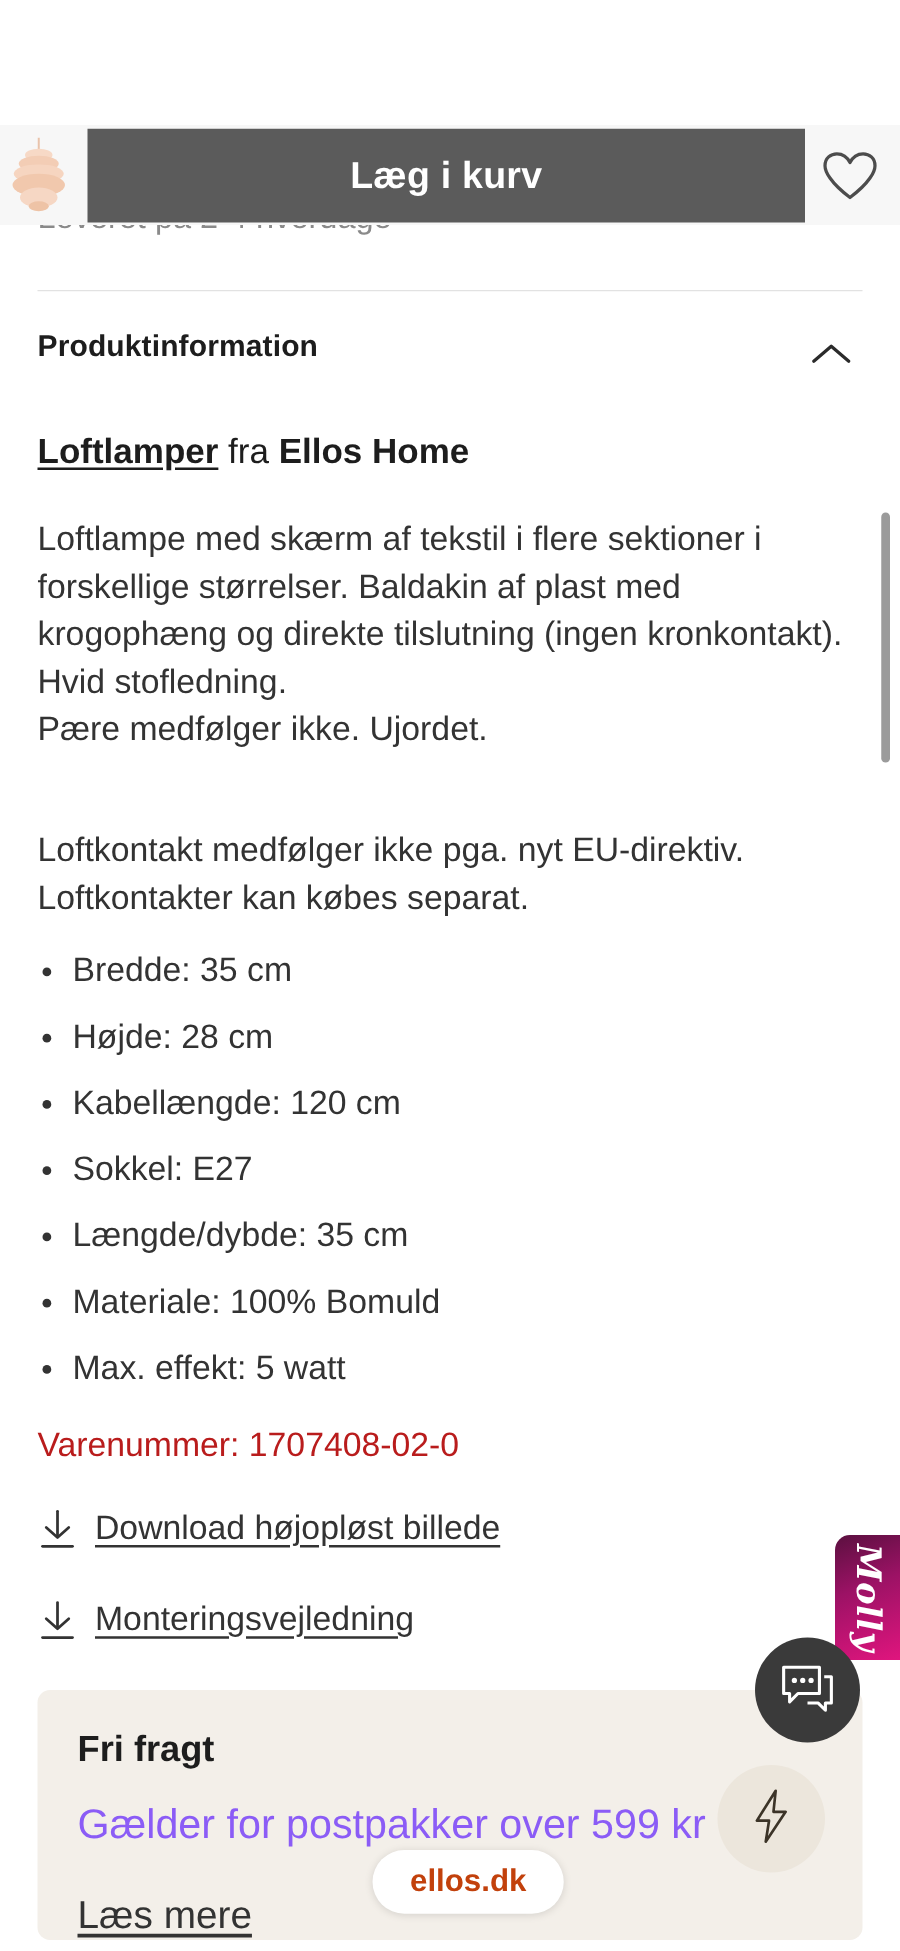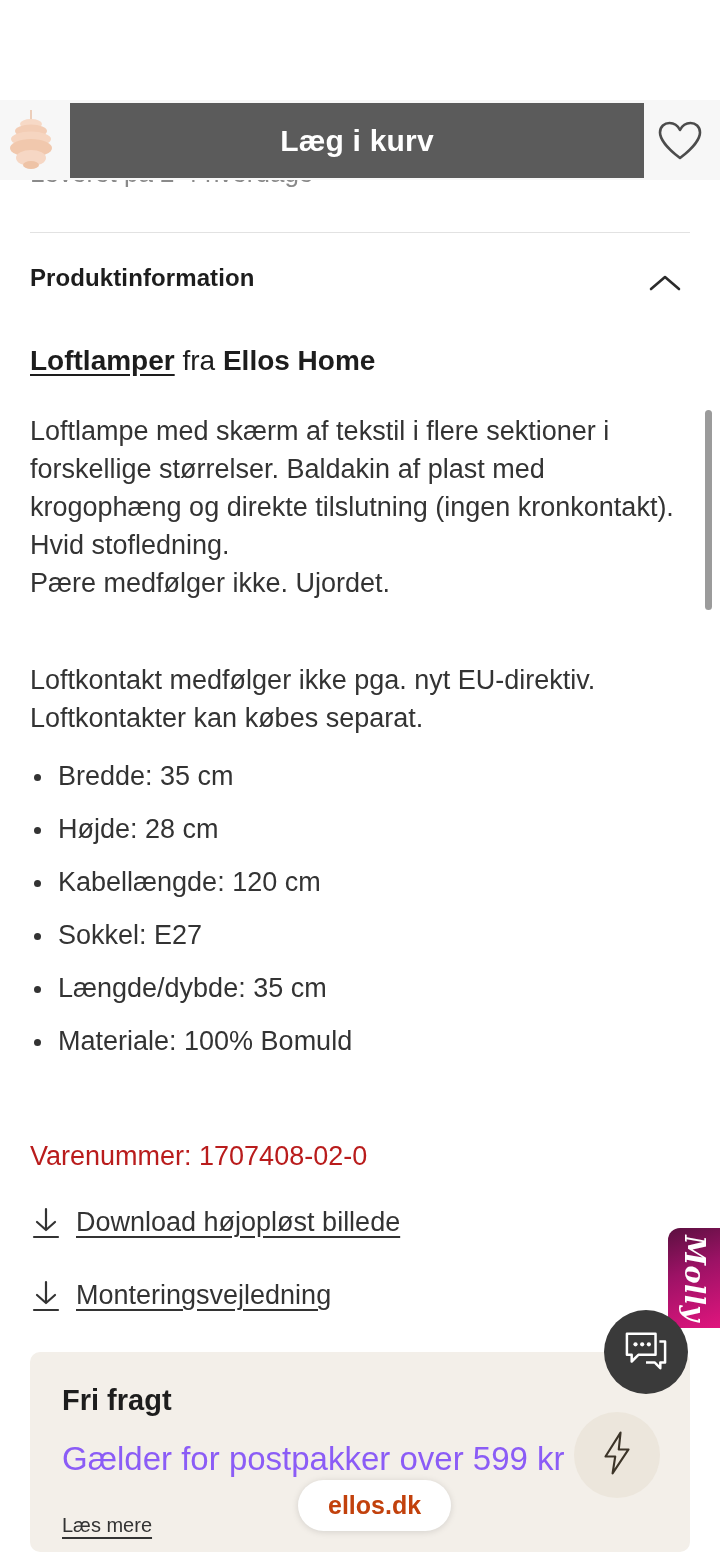--- a/index.html
+++ b/index.html
@@ -278,21 +278,21 @@
   }
   .promo-sub {
     position: absolute;
     left: 32px; top: 88px;
     font-size: 33px;
     color: #8b5cf6;
   }
   .promo-more {
     position: absolute;
     left: 32px; top: 162px;
-    font-size: 20px;
+    font-size: 31px;
     color: #333333;
     text-decoration: underline;
     text-underline-offset: 5px;
     cursor: pointer;
   }
   .promo-badge {
     position: absolute;
     right: 30px; top: 60px;
     width: 86px; height: 86px;
     border-radius: 50%;
@@ -394,20 +394,21 @@
     <div class="desc desc-2">Loftkontakt medfølger ikke pga. nyt EU-direktiv.
 Loftkontakter kan købes separat.</div>
 
     <ul class="spec-list">
         <li>Bredde: 35 cm</li>
         <li>Højde: 28 cm</li>
         <li>Kabellængde: 120 cm</li>
         <li>Sokkel: E27</li>
         <li>Længde/dybde: 35 cm</li>
         <li>Materiale: 100% Bomuld</li>
+        <li>Max. effekt: 5 watt</li>
       </ul>
 
     <div class="varenr">Varenummer: 1707408-02-0</div>
 
     <div class="dl-link dl-1">
       <span class="dl-ic">
         <svg viewBox="0 0 32 34" width="32" height="34">
           <line x1="16" y1="2" x2="16" y2="22" stroke="#333" stroke-width="2.2" stroke-linecap="round"></line>
           <polyline points="7,15 16,23 25,15" fill="none" stroke="#333" stroke-width="2.2" stroke-linecap="round" stroke-linejoin="round"></polyline>
           <line x1="4" y1="30" x2="28" y2="30" stroke="#333" stroke-width="2.2" stroke-linecap="round"></line>

